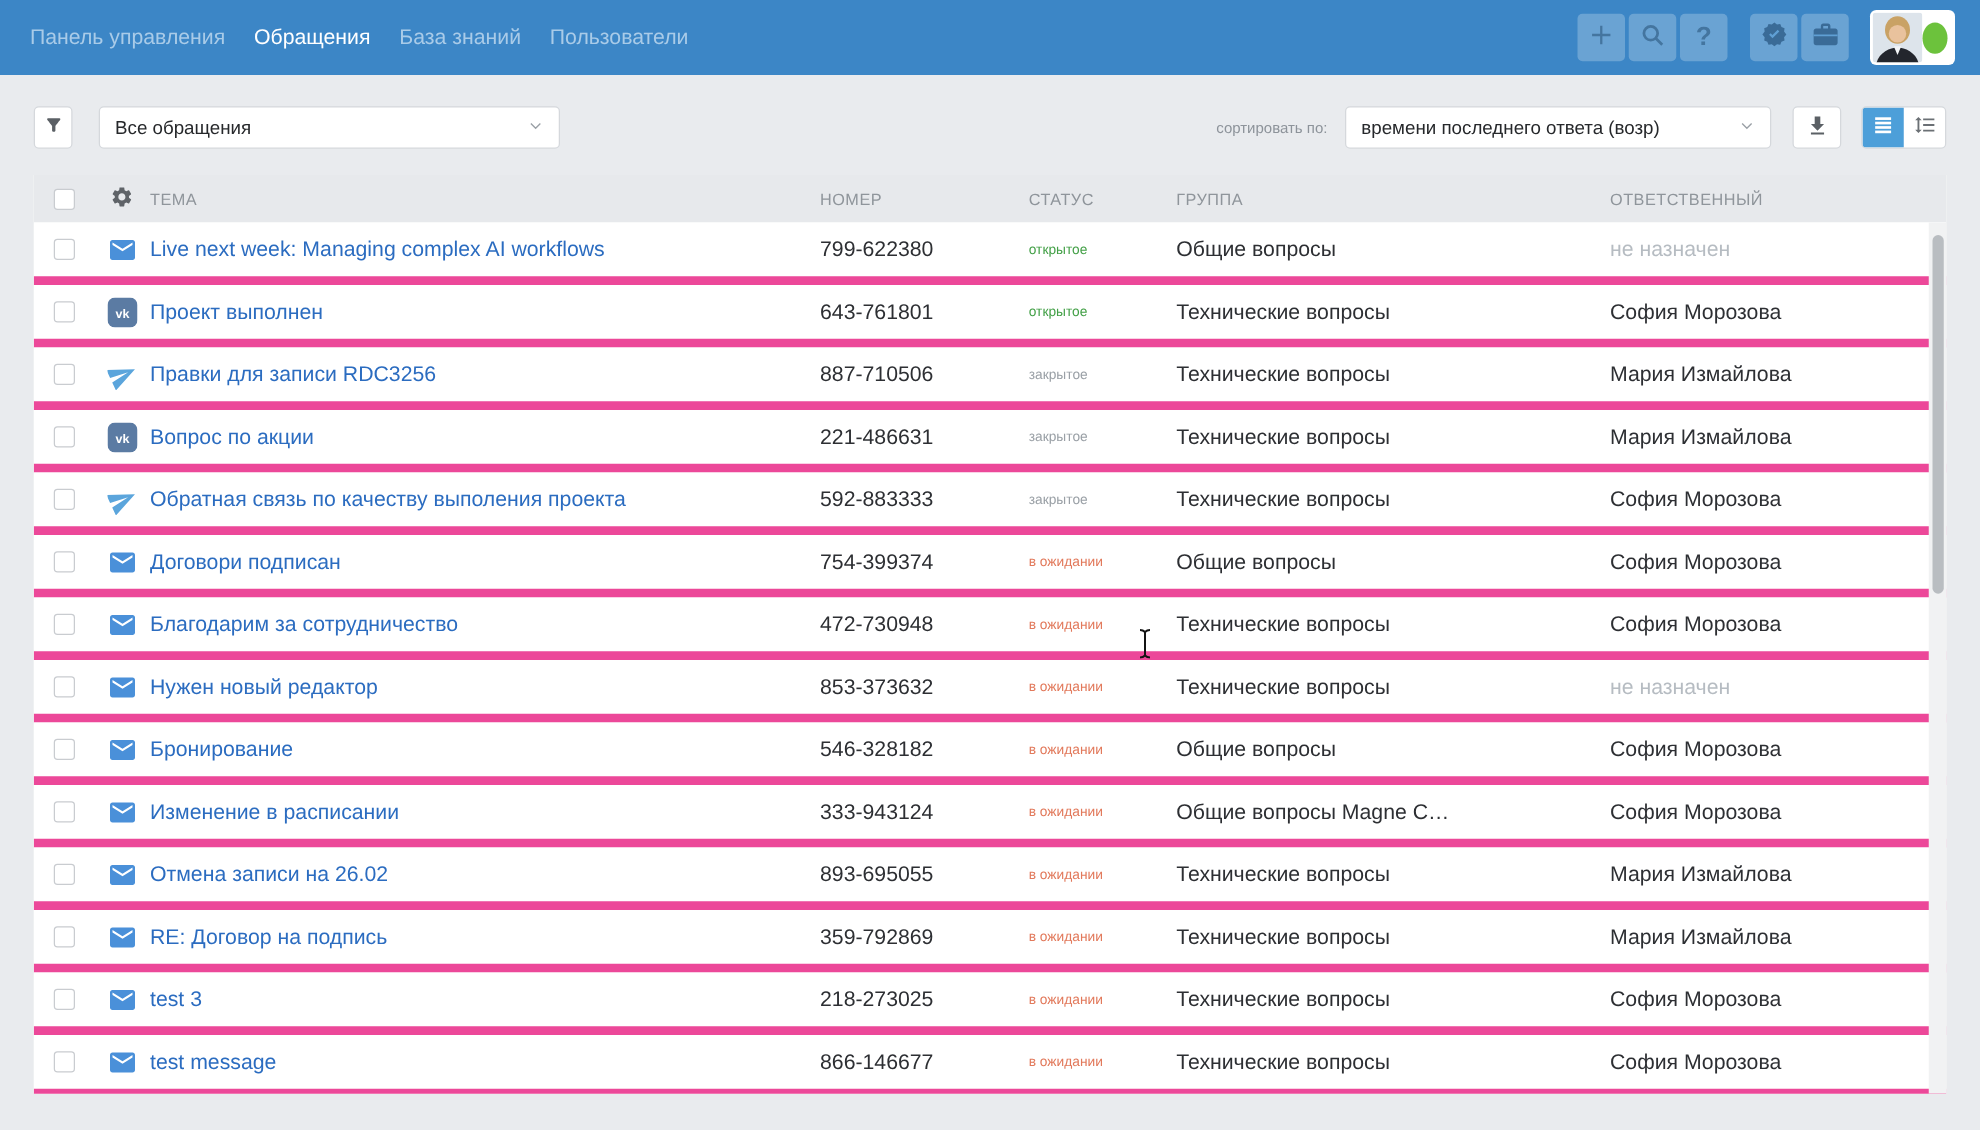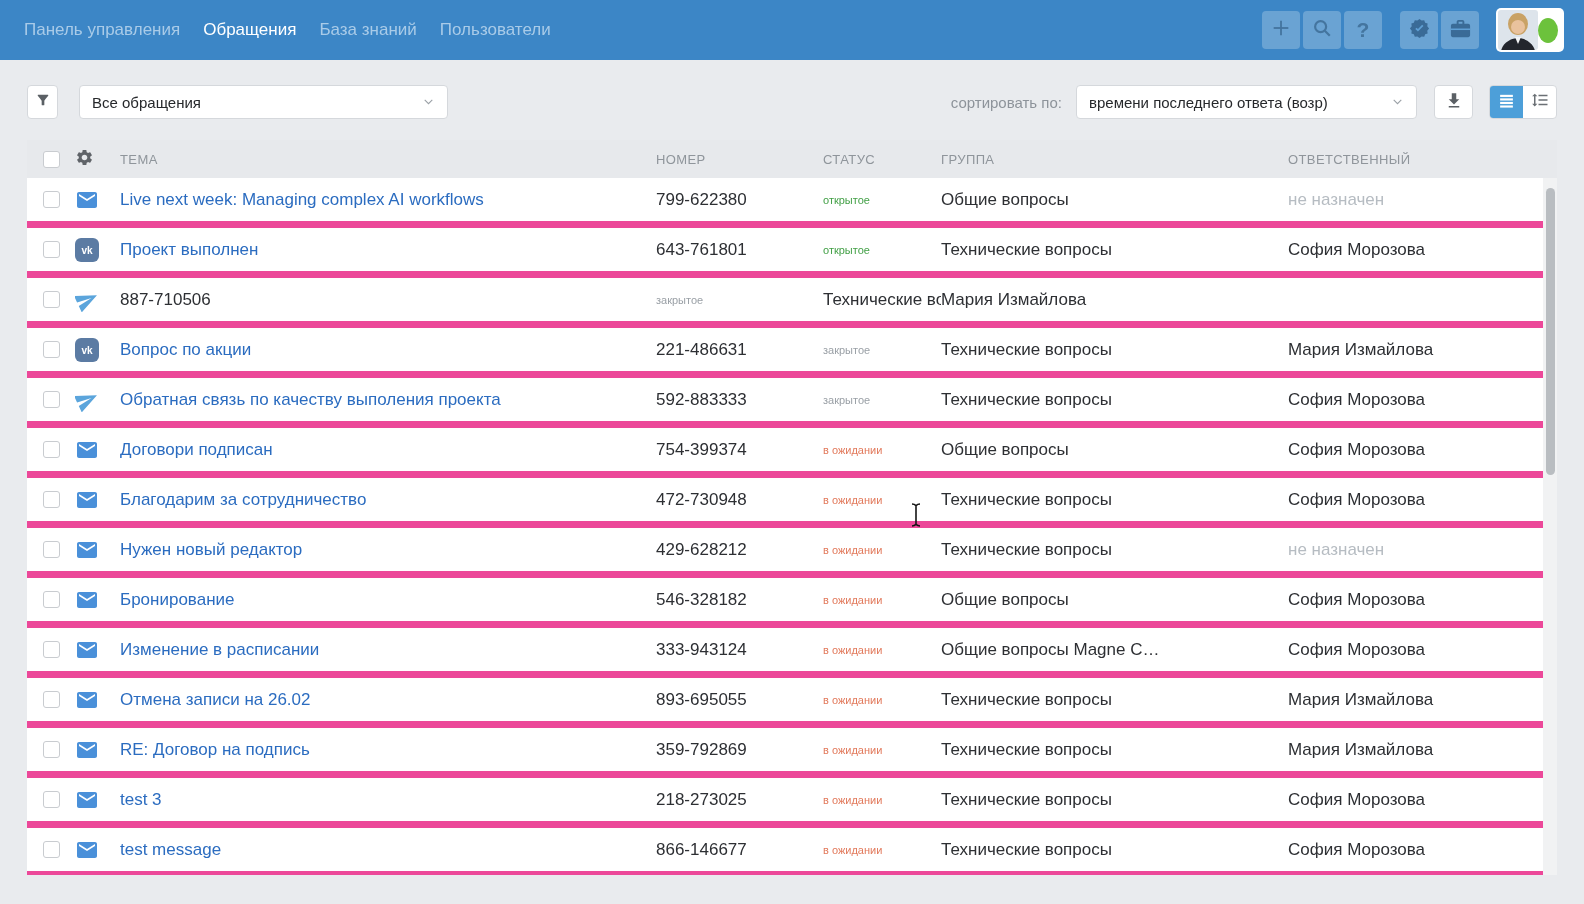--- a/index.html
+++ b/index.html
@@ -24,35 +24,35 @@
 
   
   .toolbar { display: flex; align-items: center; margin: 25px 27px 0 27px; height: 34px; }
   .tool-btn { height: 34px; background: #fff; border: 1px solid #d5d8dc; border-radius: 4px;
               display: flex; align-items: center; justify-content: center; color: #5b6065; }
   .filter-btn { width: 31px; }
   .dropdown { height: 34px; background: #fff; border: 1px solid #d5d8dc; border-radius: 4px;
               display: flex; align-items: center; padding: 0 12px; font-size: 15px; color: #26282b; position: relative; }
   .dropdown .chev { margin-left: auto; color: #9aa0a6; }
   .dd-views { width: 369px; margin-left: 21px; }
-  .sort-label { margin-left: auto; color: #8d939a; font-size: 15px; }
+  .sort-label { margin-left: auto; color: #8d939a; font-size: 12px; }
   .dd-sort { width: 341px; margin-left: 14px; gap: 16px; }
   .download-btn { width: 39px; margin-left: 17px; }
   .segmented { margin-left: 16px; height: 34px; display: flex; border: 1px solid #d5d8dc; border-radius: 4px; overflow: hidden; background: #fff; }
   .seg { width: 33px; height: 100%; display: flex; align-items: center; justify-content: center; color: #6b7075; }
   .seg.active { background: #4d9fd9; color: #fff; }
 
   
   .table { position: relative; margin: 21px 27px 0 27px; width: 1530px; height: 735px; background: #fff; overflow: hidden; }
   .grid-cols { display: grid; grid-template-columns: 48px 45px 536px 167px 118px 347px 1fr; align-items: center; }
   .thead { height: 38px; background: #e7e9ec; color: #8f959b; font-size: 13px; letter-spacing: 0.4px; }
   .thead .hcell { white-space: nowrap; }
   .checkbox { width: 17px; height: 17px; background: #fff; border: 1px solid #c9ccd0; border-radius: 3px; display: inline-block; }
   .cb-cell { display: flex; justify-content: center; }
-  .icon-cell { display: flex; justify-content: flex-start; }
+  .icon-cell { display: flex; justify-content: center; }
   .tbody { position: relative; }
   .row { height: 50px; border-bottom: 7px solid #ec4899; background: #fff; }
   .subject { color: var(--link, #2b6cc0); font-size: 17px; white-space: nowrap; overflow: hidden; text-overflow: ellipsis; cursor: pointer; }
   .number { color: #2d2f33; font-size: 17px; }
   .status { font-size: 11px; }
   .status.open { color: var(--status-open, #43a047); }
   .status.closed { color: var(--status-closed, #9aa0a6); }
   .status.pending { color: var(--status-pending, #e2795b); }
   .group { color: #2d2f33; font-size: 17px; white-space: nowrap; overflow: hidden; }
   .assignee { color: #2d2f33; font-size: 17px; }
@@ -250,20 +250,21 @@
     <span class="icon-cell">
 
       <span class="ch-icon telegram">
         <svg width="24" height="24" viewBox="0 0 24 24">
               <g transform="rotate(-25 12 12)">
                 <path fill="#5ba5dc" d="M2.01 21L23 12 2.01 3 2 10l15 2-15 2z"></path>
               </g>
             </svg>
       </span>
     </span>
+    <span class="subject">Правки для записи RDC3256</span>
     <span class="number">887-710506</span>
     <span class="status closed">закрытое</span>
     <span class="group">Технические вопросы</span>
     <span class="assignee">Мария Измайлова</span>
   </div>
 
   <div class="row grid-cols">
     <span class="cb-cell">
           <span class="checkbox"></span>
         </span>
@@ -349,21 +350,21 @@
         </span>
     <span class="icon-cell">
       <span class="ch-icon email">
         <svg width="24" height="24" viewBox="0 0 24 24">
               <path fill="#4a90d9" d="M20 4H4c-1.1 0-2 .9-2 2v12c0 1.1.9 2 2 2h16c1.1 0 2-.9 2-2V6c0-1.1-.9-2-2-2zm0 4l-8 5-8-5V6l8 5 8-5v2z"></path>
             </svg>
       </span>
 
     </span>
     <span class="subject">Нужен новый редактор</span>
-    <span class="number">429-628212</span>
+    <span class="number">853-373632</span>
     <span class="status pending">в ожидании</span>
     <span class="group">Технические вопросы</span>
     <span class="assignee unassigned">не назначен</span>
   </div>
 
   <div class="row grid-cols">
     <span class="cb-cell">
           <span class="checkbox"></span>
         </span>
     <span class="icon-cell">

